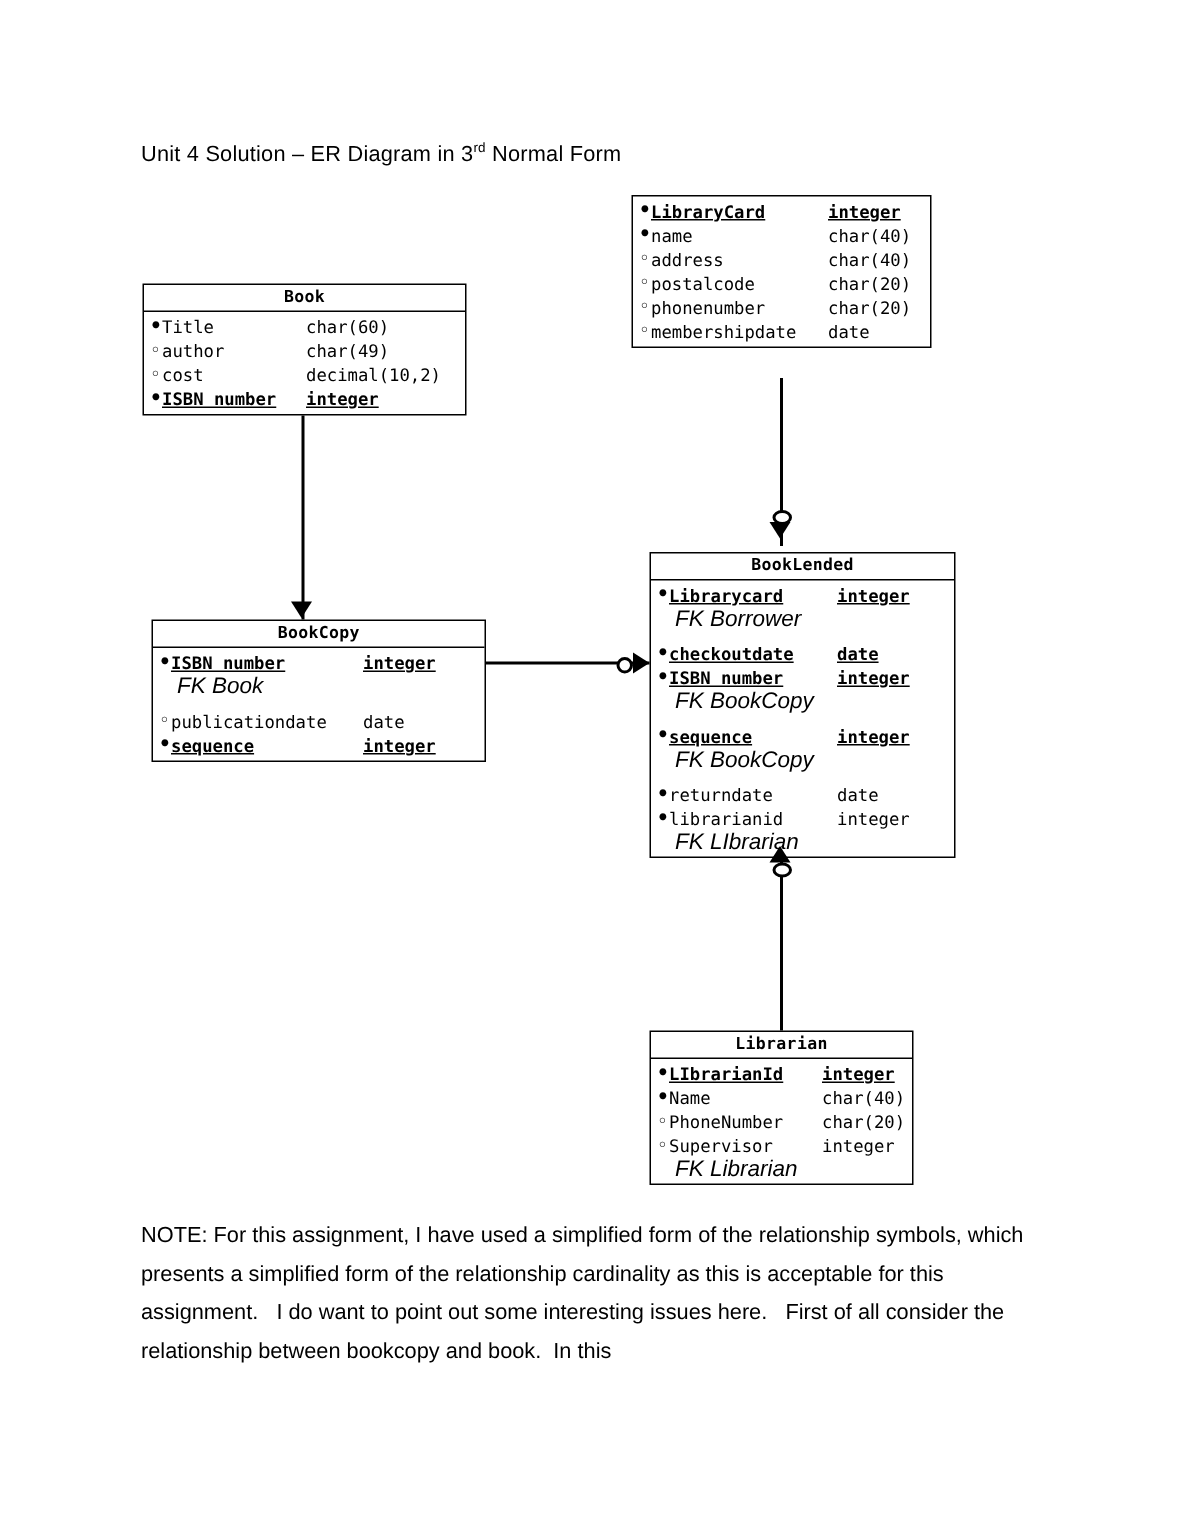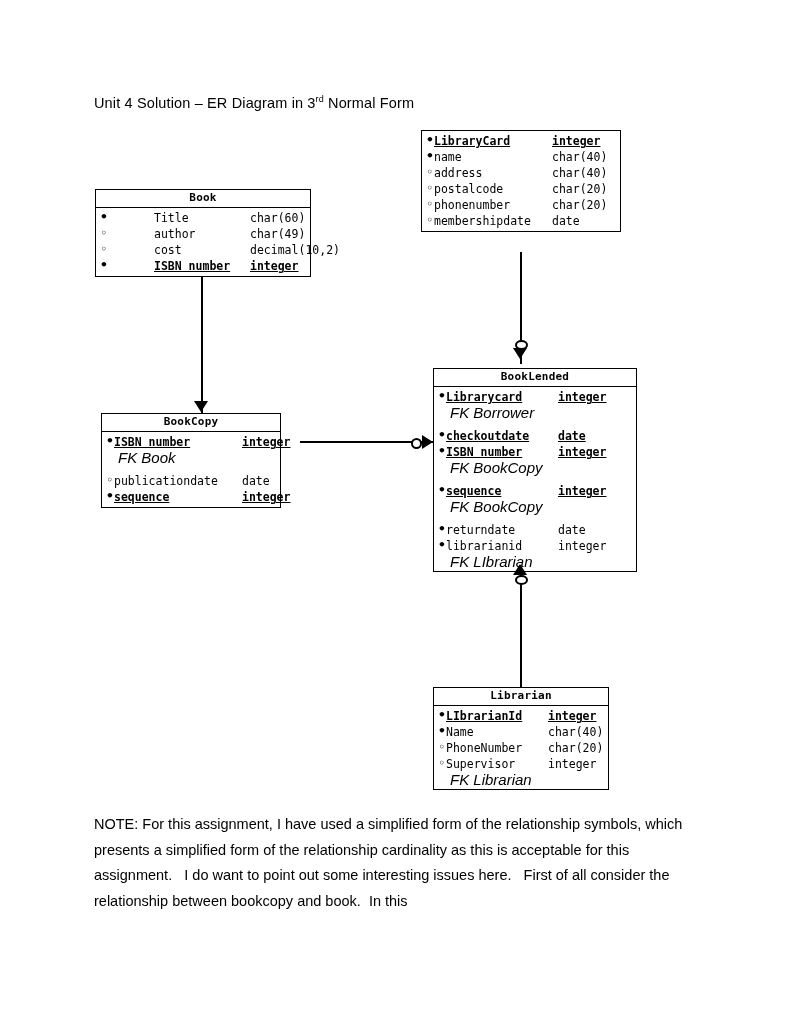--- a/index.html
+++ b/index.html
@@ -101,30 +101,30 @@
     font-style: italic;
     font-family: "Liberation Sans", sans-serif;
     padding-left: 16px;
     white-space: nowrap;
   }
   .gap {
     height: 8px;
   }
 
   
-  .e-book .aname  { width: 96px; margin-left: 46px; }
+  .e-book .aname  { width: 96px; }
   .e-borrower .aname { width: 118px; }
   .e-bookcopy .aname { width: 128px; }
   .e-booklended .aname { width: 112px; }
   .e-librarian .aname { width: 102px; }
 
   
   #entity-book      { left: 95px;  top: 189px; width: 216px; }
   #entity-borrower  { left: 421px; top: 130px; width: 200px; }
-  #entity-bookcopy  { left: 101px; top: 413px; width: 180px; }
+  #entity-bookcopy  { left: 101px; top: 413px; width: 223px; }
   #entity-booklended{ left: 433px; top: 368px; width: 204px; }
   #entity-librarian { left: 433px; top: 687px; width: 176px; }
 
   
   .line-v {
     position: absolute;
     width: 2px;
     background: #000;
     z-index: 1;
   }

